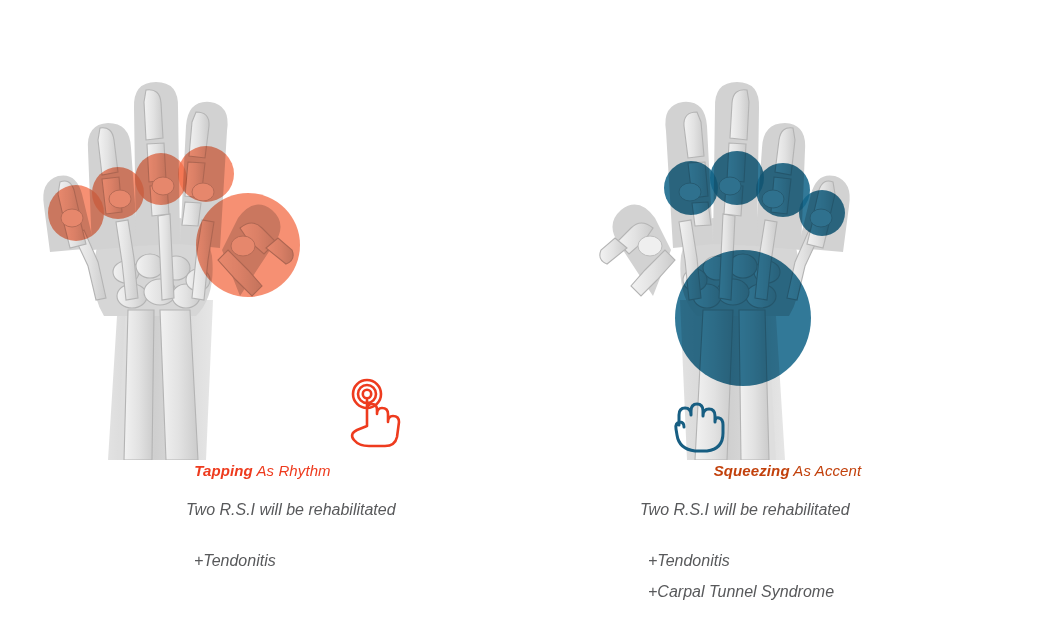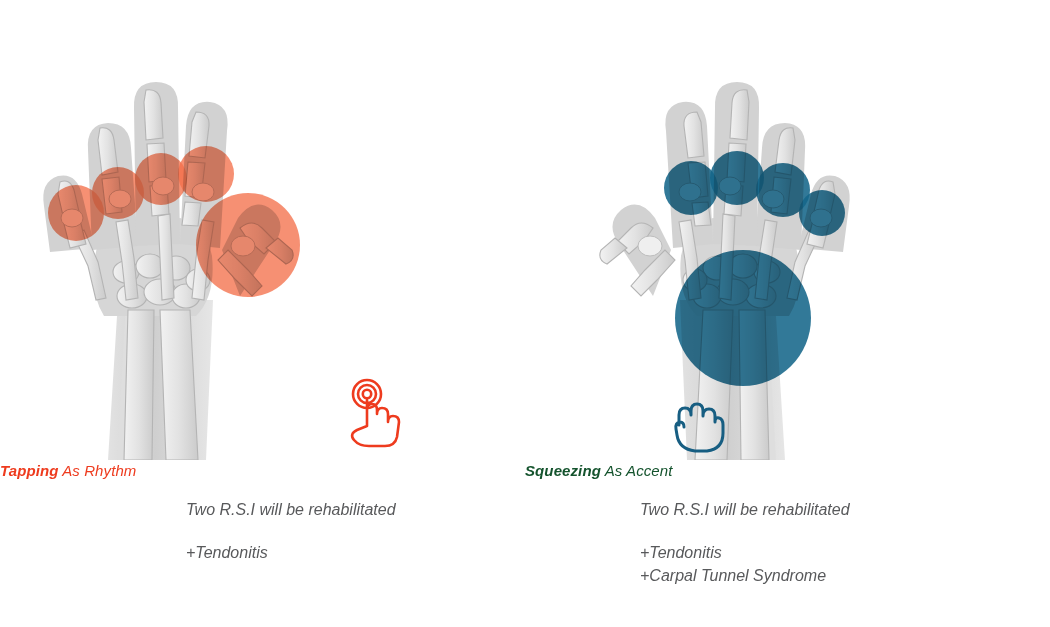--- a/index.html
+++ b/index.html
@@ -46,20 +46,21 @@
     height: 70px;
   }
   #tap-icon      { left: 345px; top: 378px; }
   #squeeze-icon  { left: 142px; top: 392px; }
 
   .caption {
     position: absolute;
     left: 0;
     top: 462px;
     width: 525px;
+    text-align: center;
     font-size: 15px;
     font-style: italic;
     letter-spacing: 0.1px;
     white-space: nowrap;
   }
   .caption .lead {
     font-weight: bold;
   }
   #caption-tapping    { color: #EE3B1E; }
   #caption-squeezing  { color: #175E82; }
@@ -71,21 +72,21 @@
     color: #58595B;
     font-size: 16px;
     font-style: italic;
     line-height: 23px;
   }
   #body-tapping   { left: 186px; }
   #body-squeezing { left: 640px; }
 
   .body-block .para   { margin: 0; }
   .body-block .spacer { height: 20px; }
-  .body-block .item   { margin: 0; }
+  .body-block .item   { margin: 8px; }
 </style>
 </head>
 <body style="background: rgb(255, 255, 255);">
 
 <section class="panel" id="panel-tapping">
 
   <div class="xray-stage">
     <svg class="xray-svg" viewBox="0 0 525 460">
       <defs>
         <linearGradient id="tissueGradA" x1="0" y1="0" x2="1" y2="0">
@@ -290,21 +291,21 @@
         <path d="M12 30 L12 20 Q12 13 18 13 Q24 13 24 20
                  M24 20 L24 16 Q24 9 30 9 Q36 9 36 16 L36 21
                  M36 21 Q36 14 42 14 Q48 14 48 21 L48 27
                  M48 27 Q48 22 52 23 Q56 24 56 30 L56 38
                  Q56 54 40 56 L28 56 Q12 54 10 40 L9 34
                  Q8 28 13 27 Q17 27 17 32"></path>
       </g>
     </svg>
   </div>
 
-  <div class="caption" id="caption-squeezing" style="color: #14532d;">
+  <div class="caption" id="caption-squeezing" style="color: #c2410c;">
     <span class="lead">Squeezing</span><span> As Accent</span>
   </div>
 
   <div class="body-block" id="body-squeezing" style="left: 115px; color: rgb(88, 89, 91);">
     <p class="para">Two R.S.I will be rehabilitated</p>
     <div class="spacer"></div>
     <p class="item">+Tendonitis</p>
     <p class="item">+Carpal Tunnel Syndrome</p>
   </div>
 </section>

